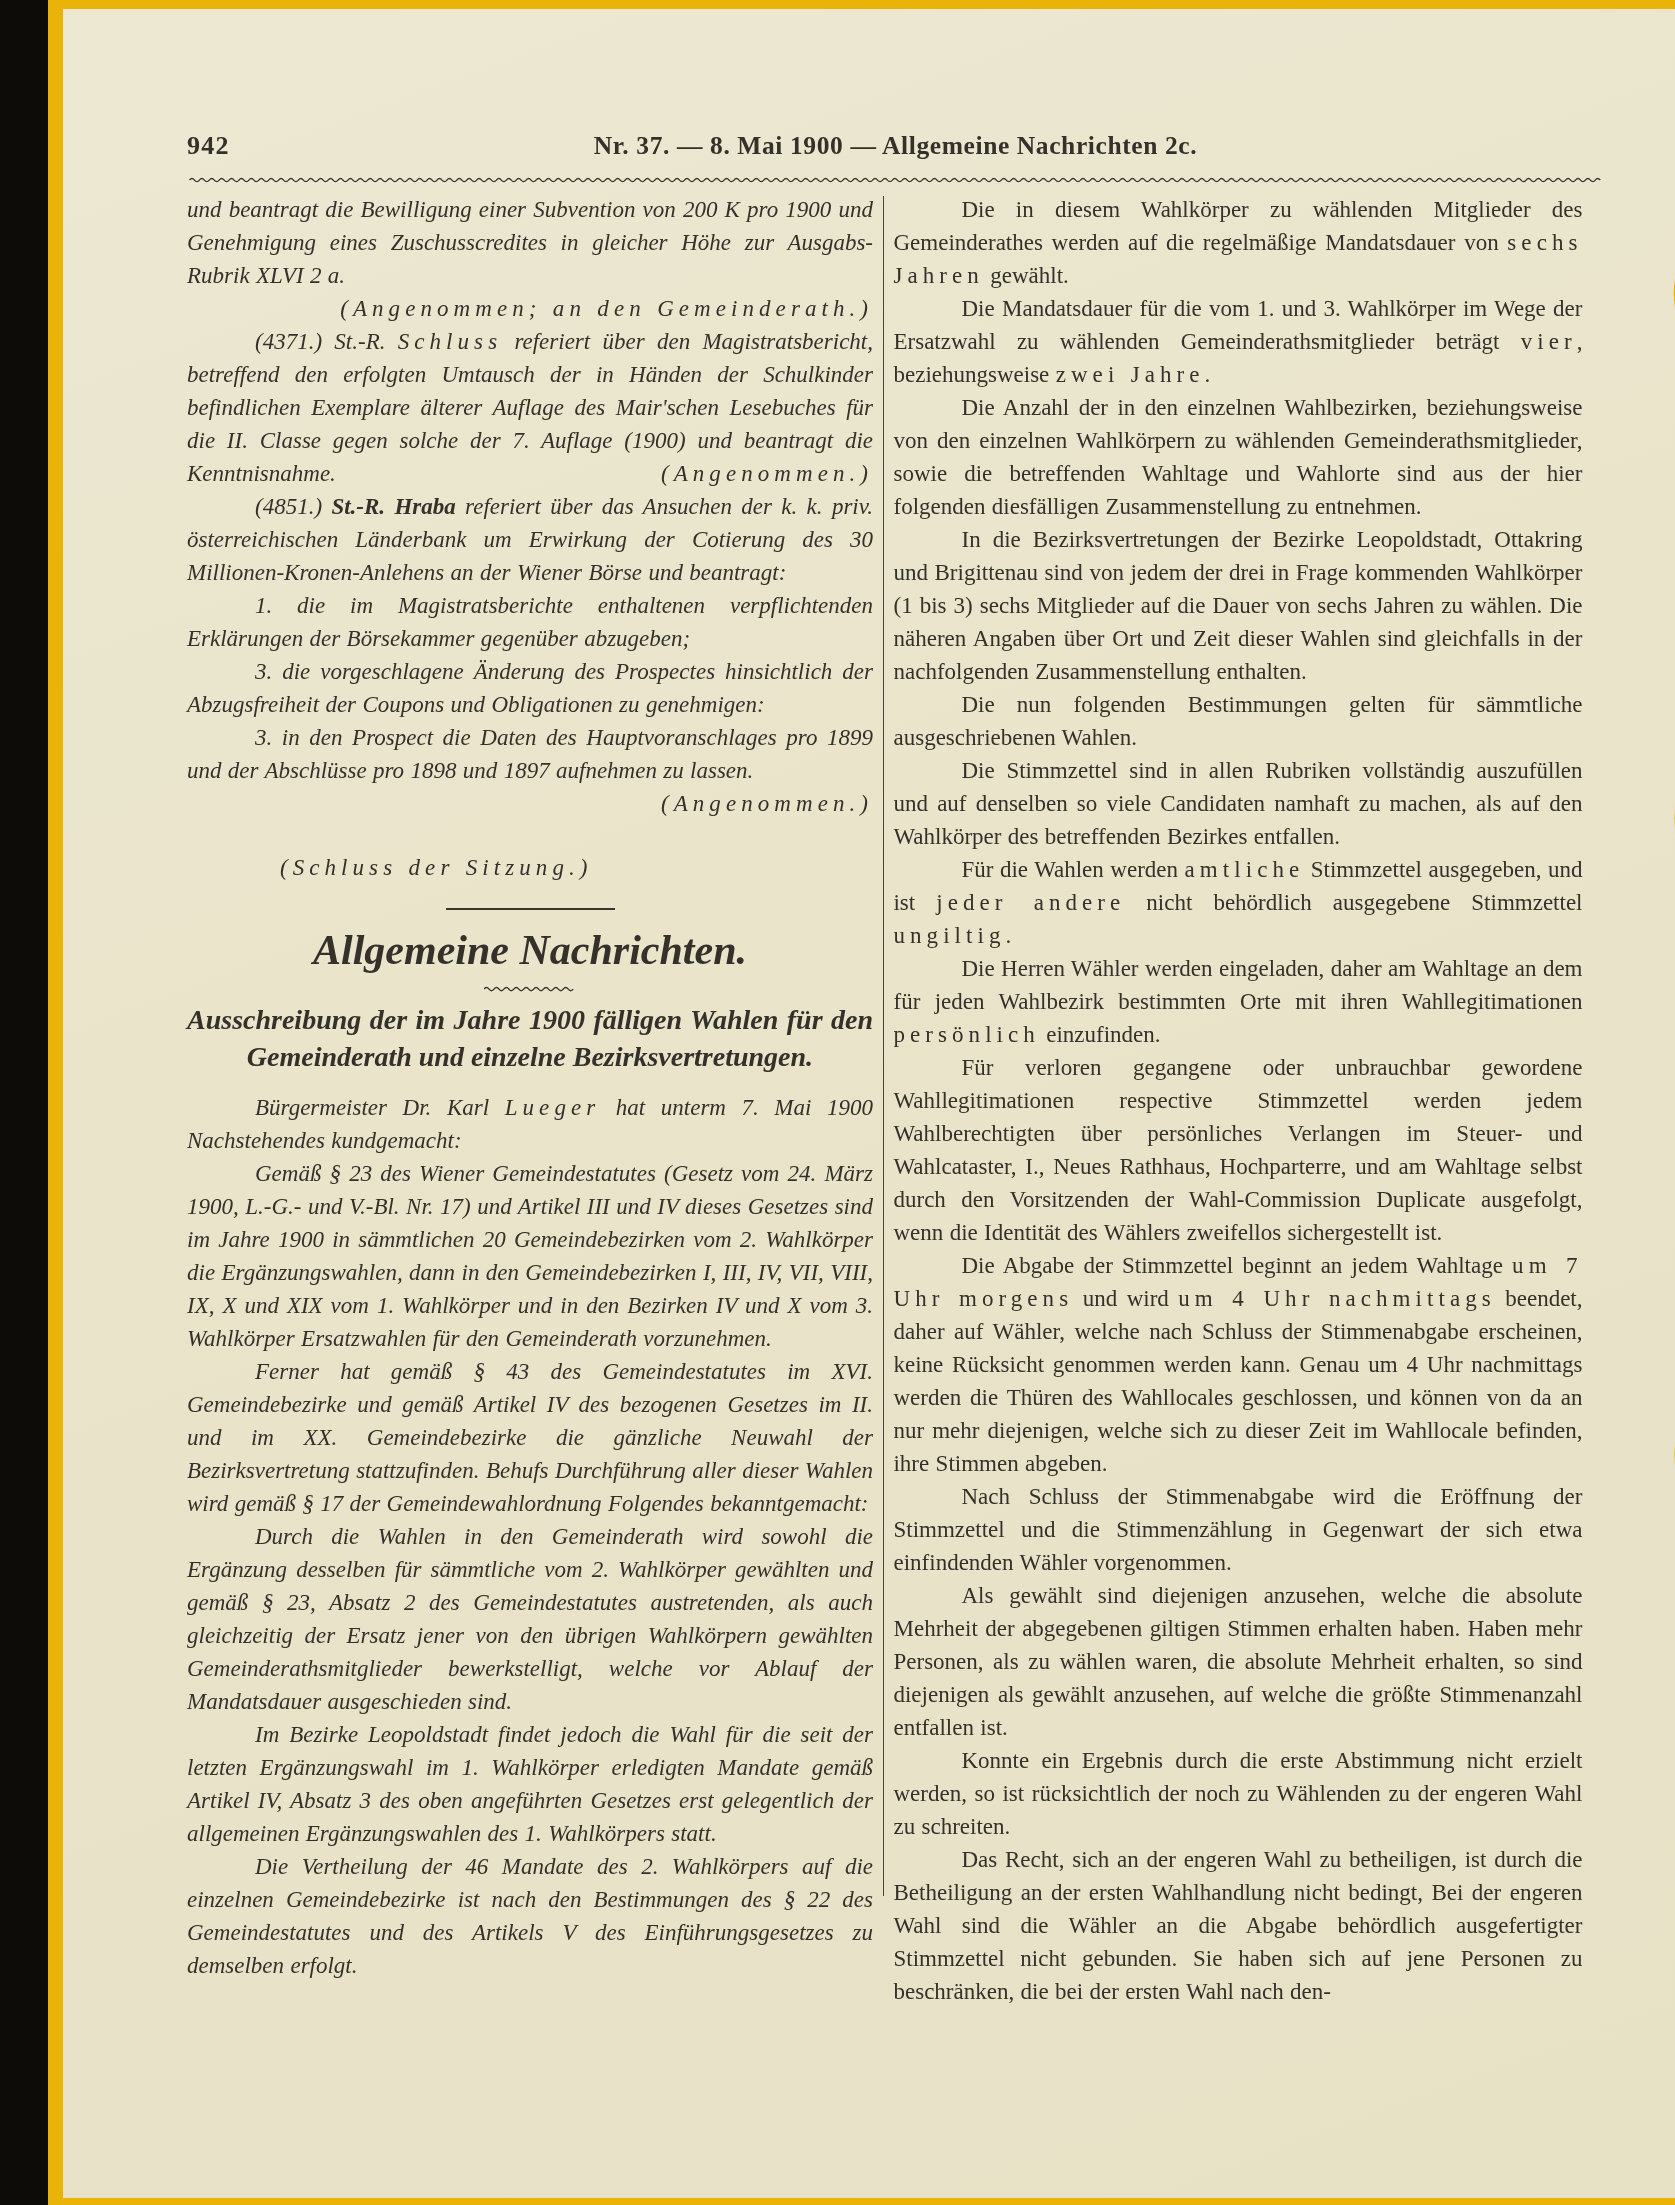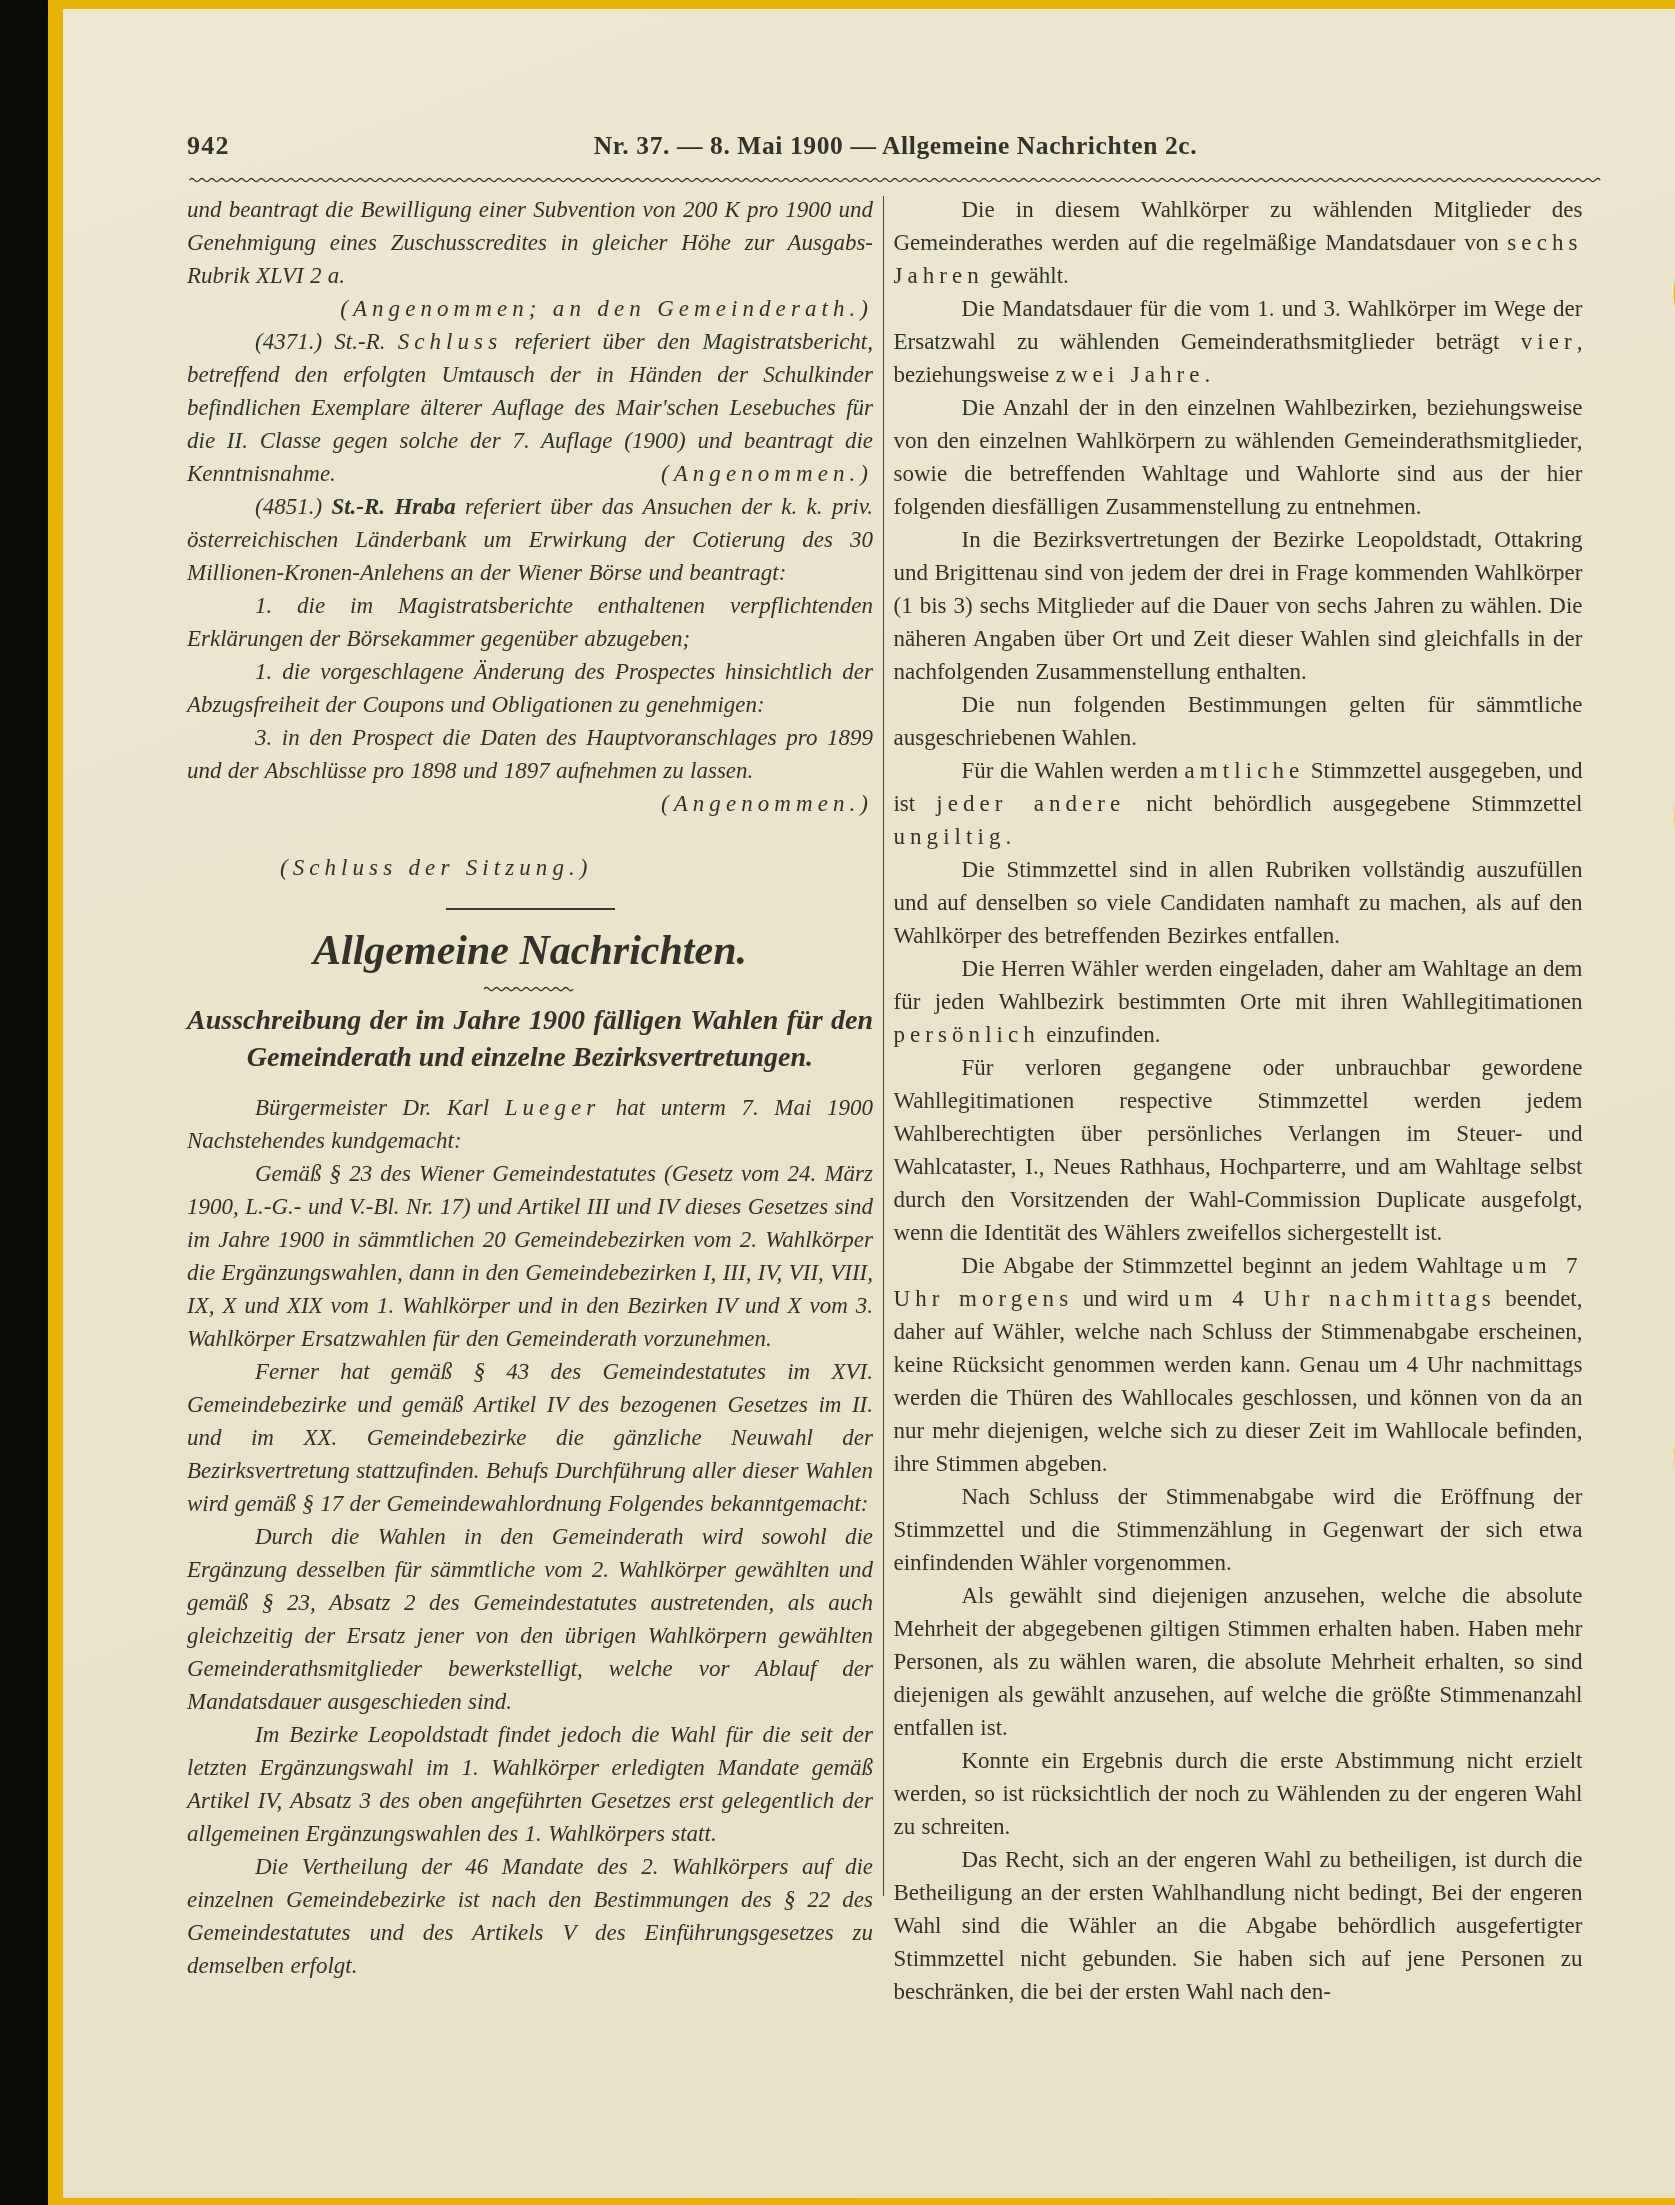--- a/index.html
+++ b/index.html
@@ -55,21 +55,21 @@
       <div class="columns">
 
         <div class="colL">
           <div id="left-top">
               <p class="blk nf"><span>und beantragt die Bewilligung einer Subvention von 200 K pro 1900 und Genehmigung eines Zuschusscredites in gleicher Höhe zur Ausgabs-Rubrik XLVI 2 a.</span></p>
               <p class="blk right"><span class="sp">(Angenommen; an den Gemeinderath.)</span></p>
               <p class="blk"><span>(4371.) St.-R. </span><span class="sp">Schluss</span><span> referiert über den Magistratsbericht, betreffend den erfolgten Umtausch der in Händen der Schulkinder befindlichen Exemplare älterer Auflage des Mair'schen Lesebuches für die II. Classe gegen solche der 7. Auflage (1900) und beantragt die Kenntnisnahme.</span></p>
               <p class="blk right pull"><span class="sp">(Angenommen.)</span></p>
               <p class="blk"><span>(4851.) </span><span class="bd">St.-R. Hraba</span><span> referiert über das Ansuchen der k. k. priv. österreichischen Länderbank um Erwirkung der Cotierung des 30 Millionen-Kronen-Anlehens an der Wiener Börse und beantragt:</span></p>
               <p class="blk"><span>1. die im Magistratsberichte enthaltenen verpflichtenden Erklärungen der Börsekammer gegenüber abzugeben;</span></p>
-              <p class="blk"><span>1. die vorgeschlagene Änderung des Prospectes hinsichtlich der Abzugsfreiheit der Coupons und Obligationen zu genehmigen:</span></p>
+              <p class="blk"><span>3. die vorgeschlagene Änderung des Prospectes hinsichtlich der Abzugsfreiheit der Coupons und Obligationen zu genehmigen:</span></p>
               <p class="blk"><span>3. in den Prospect die Daten des Hauptvoranschlages pro 1899 und der Abschlüsse pro 1898 und 1897 aufnehmen zu lassen.</span></p>
               <p class="blk right"><span class="sp">(Angenommen.)</span></p>
               <p class="blk closing"><span class="sp">(Schluss der Sitzung.)</span></p>
             </div>
 
           <div class="section">
             <div class="sect-rule"></div>
             <h1 class="main-heading">Allgemeine Nachrichten.</h1>
             <div class="orn">
               <svg class="wave" width="93" height="6.2" viewBox="0 0 150 10">
@@ -90,22 +90,22 @@
         </div>
 
         <div class="colrule"></div>
 
         <div class="colR" id="right-col">
             <p class="blk"><span>Die in diesem Wahlkörper zu wählenden Mitglieder des Gemeinderathes werden auf die regelmäßige Mandatsdauer von </span><span class="sp">sechs Jahren</span><span> gewählt.</span></p>
             <p class="blk"><span>Die Mandatsdauer für die vom 1. und 3. Wahlkörper im Wege der Ersatzwahl zu wählenden Gemeinderathsmitglieder beträgt </span><span class="sp">vier</span><span>, beziehungsweise </span><span class="sp">zwei Jahre</span><span>.</span></p>
             <p class="blk"><span>Die Anzahl der in den einzelnen Wahlbezirken, beziehungsweise von den einzelnen Wahlkörpern zu wählenden Gemeinderathsmitglieder, sowie die betreffenden Wahltage und Wahlorte sind aus der hier folgenden diesfälligen Zusammenstellung zu entnehmen.</span></p>
             <p class="blk"><span>In die Bezirksvertretungen der Bezirke Leopoldstadt, Ottakring und Brigittenau sind von jedem der drei in Frage kommenden Wahlkörper (1 bis 3) sechs Mitglieder auf die Dauer von sechs Jahren zu wählen. Die näheren Angaben über Ort und Zeit dieser Wahlen sind gleichfalls in der nachfolgenden Zusammenstellung enthalten.</span></p>
             <p class="blk"><span>Die nun folgenden Bestimmungen gelten für sämmtliche ausgeschriebenen Wahlen.</span></p>
+            <p class="blk"><span>Die Stimmzettel sind in allen Rubriken vollständig auszufüllen und auf denselben so viele Candidaten namhaft zu machen, als auf den Wahlkörper des betreffenden Bezirkes entfallen.</span></p>
             <p class="blk"><span>Für die Wahlen werden </span><span class="sp">amtliche</span><span> Stimmzettel ausgegeben, und ist </span><span class="sp">jeder andere</span><span> nicht behördlich ausgegebene Stimmzettel </span><span class="sp">ungiltig</span><span>.</span></p>
-            <p class="blk"><span>Die Stimmzettel sind in allen Rubriken vollständig auszufüllen und auf denselben so viele Candidaten namhaft zu machen, als auf den Wahlkörper des betreffenden Bezirkes entfallen.</span></p>
             <p class="blk"><span>Die Herren Wähler werden eingeladen, daher am Wahltage an dem für jeden Wahlbezirk bestimmten Orte mit ihren Wahllegitimationen </span><span class="sp">persönlich</span><span> einzufinden.</span></p>
             <p class="blk"><span>Für verloren gegangene oder unbrauchbar gewordene Wahllegitimationen respective Stimmzettel werden jedem Wahlberechtigten über persönliches Verlangen im Steuer- und Wahlcataster, I., Neues Rathhaus, Hochparterre, und am Wahltage selbst durch den Vorsitzenden der Wahl-Commission Duplicate ausgefolgt, wenn die Identität des Wählers zweifellos sichergestellt ist.</span></p>
             <p class="blk"><span>Die Abgabe der Stimmzettel beginnt an jedem Wahltage </span><span class="sp">um 7 Uhr morgens</span><span> und wird </span><span class="sp">um 4 Uhr nachmittags</span><span> beendet, daher auf Wähler, welche nach Schluss der Stimmenabgabe erscheinen, keine Rücksicht genommen werden kann. Genau um 4 Uhr nachmittags werden die Thüren des Wahllocales geschlossen, und können von da an nur mehr diejenigen, welche sich zu dieser Zeit im Wahllocale befinden, ihre Stimmen abgeben.</span></p>
             <p class="blk"><span>Nach Schluss der Stimmenabgabe wird die Eröffnung der Stimmzettel und die Stimmenzählung in Gegenwart der sich etwa einfindenden Wähler vorgenommen.</span></p>
             <p class="blk"><span>Als gewählt sind diejenigen anzusehen, welche die absolute Mehrheit der abgegebenen giltigen Stimmen erhalten haben. Haben mehr Personen, als zu wählen waren, die absolute Mehrheit erhalten, so sind diejenigen als gewählt anzusehen, auf welche die größte Stimmenanzahl entfallen ist.</span></p>
             <p class="blk"><span>Konnte ein Ergebnis durch die erste Abstimmung nicht erzielt werden, so ist rücksichtlich der noch zu Wählenden zu der engeren Wahl zu schreiten.</span></p>
             <p class="blk"><span>Das Recht, sich an der engeren Wahl zu betheiligen, ist durch die Betheiligung an der ersten Wahlhandlung nicht bedingt, Bei der engeren Wahl sind die Wähler an die Abgabe behördlich ausgefertigter Stimmzettel nicht gebunden. Sie haben sich auf jene Personen zu beschränken, die bei der ersten Wahl nach den-</span></p>
           </div>
 
       </div>

